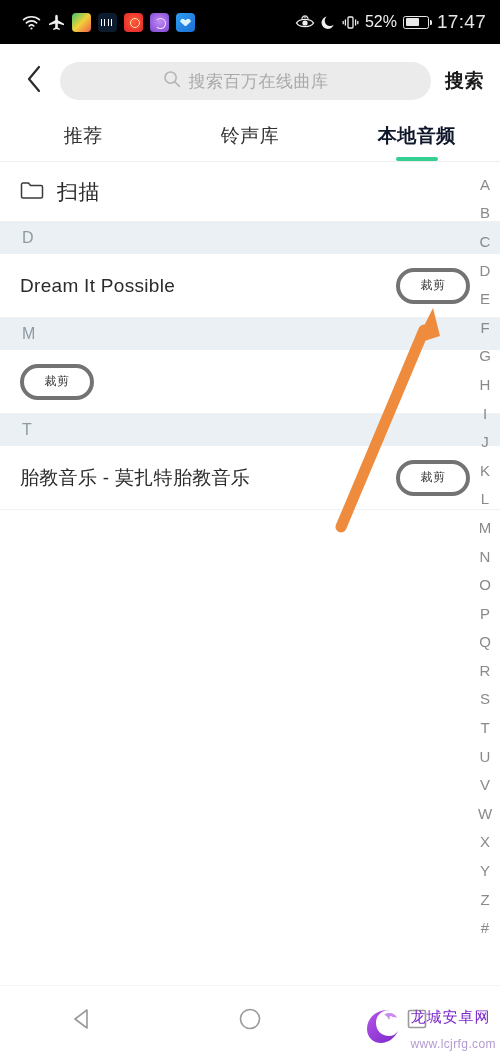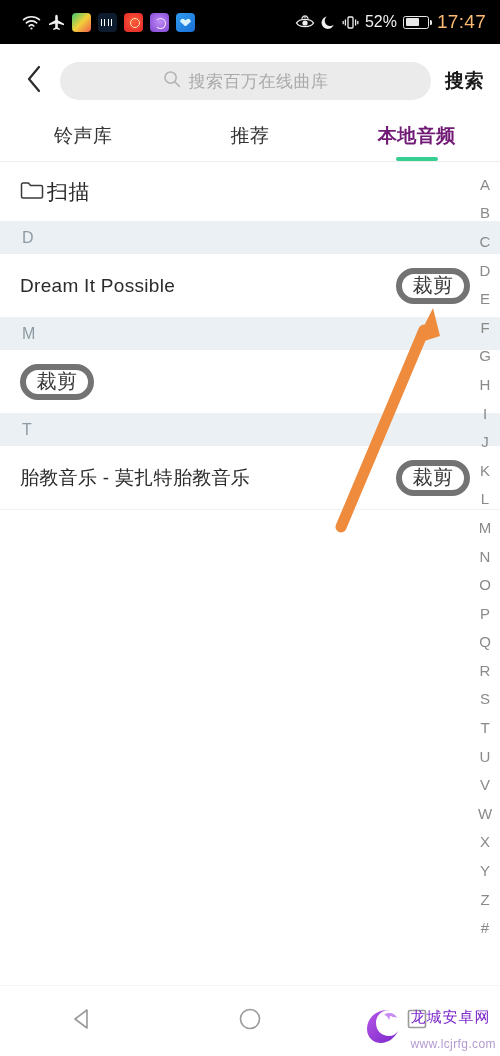--- a/index.html
+++ b/index.html
@@ -89,21 +89,21 @@
     position: absolute; right: -4px; top: 3.2px;
     width: 2.2px; height: 5px;
     background: #e8e8e8; border-radius: 0 1.5px 1.5px 0;
   }
   .battery-fill {
     position: absolute; left: 1.6px; top: 1.6px; bottom: 1.6px;
     width: 13px;
     background: #e8e8e8; border-radius: 1px;
   }
   .clock {
-    color: #fdba74;
+    color: #e5e5e5;
     font-size: 19px;
     margin-left: 2px;
     letter-spacing: 0.3px;
   }
 
   
   #search-bar {
     height: 66px;
     display: flex;
     align-items: center;
@@ -153,21 +153,21 @@
     display: flex;
     align-items: center;
     justify-content: center;
     position: relative;
   }
   .tab-label {
     font-size: 19px;
     color: #333333;
     letter-spacing: 0.5px;
   }
-  .tab.active .tab-label { color: #701a75; font-weight: 600; }
+  .tab.active .tab-label { color: #0f172a; font-weight: 600; }
   .tab.active::after {
     content: "";
     position: absolute;
     bottom: 0;
     left: 50%;
     transform: translateX(-50%);
     width: 42px; height: 4px;
     background: #35cf91;
     border-radius: 2px;
   }
@@ -176,21 +176,21 @@
   #list-area {
     position: relative;
     background: #ffffff;
     height: 800px;
   }
   #scan-row {
     height: 60px;
     display: flex;
     align-items: center;
     padding-left: 20px;
-    gap: 3px;
+    gap: 13px;
     border-bottom: 1px solid #f0f0f0;
   }
   #scan-label {
     font-size: 21px;
     color: #2b2b2b;
     letter-spacing: 0.5px;
   }
   .section-header {
     height: 32px;
     background: #eaf0f3;
@@ -213,25 +213,25 @@
     font-size: 19px;
     color: #2b2b2b;
     letter-spacing: 0.3px;
     white-space: nowrap;
     overflow: hidden;
   }
   .crop-button {
     flex: 0 0 auto;
     min-width: 74px;
     height: 36px;
-    border: 6px solid #737373;
+    border: 4px solid #737373;
     border-radius: 18px;
     background: #ffffff;
     color: #3a3a3a;
-    font-size: 20px;
+    font-size: 12px;
     display: flex;
     align-items: center;
     justify-content: center;
     margin-right: 22px;
     letter-spacing: 0.5px;
     font-family: Liberation Mono, monospace;
   }
 
   
   #alpha-index {
@@ -377,24 +377,24 @@
         </svg>
       </span>
       <span id="search-placeholder">搜索百万在线曲库</span>
     </div>
 
     <div id="search-submit">搜索</div>
   </div>
 
   <div id="tabs">
     <div class="tab">
+      <span class="tab-label">推荐</span>
+    </div>
+    <div class="tab">
       <span class="tab-label">铃声库</span>
-    </div>
-    <div class="tab">
-      <span class="tab-label">推荐</span>
     </div>
     <div class="tab active">
       <span class="tab-label">本地音频</span>
     </div>
   </div>
 
   <div id="list-area">
 
     <div id="scan-row">
       <span>

